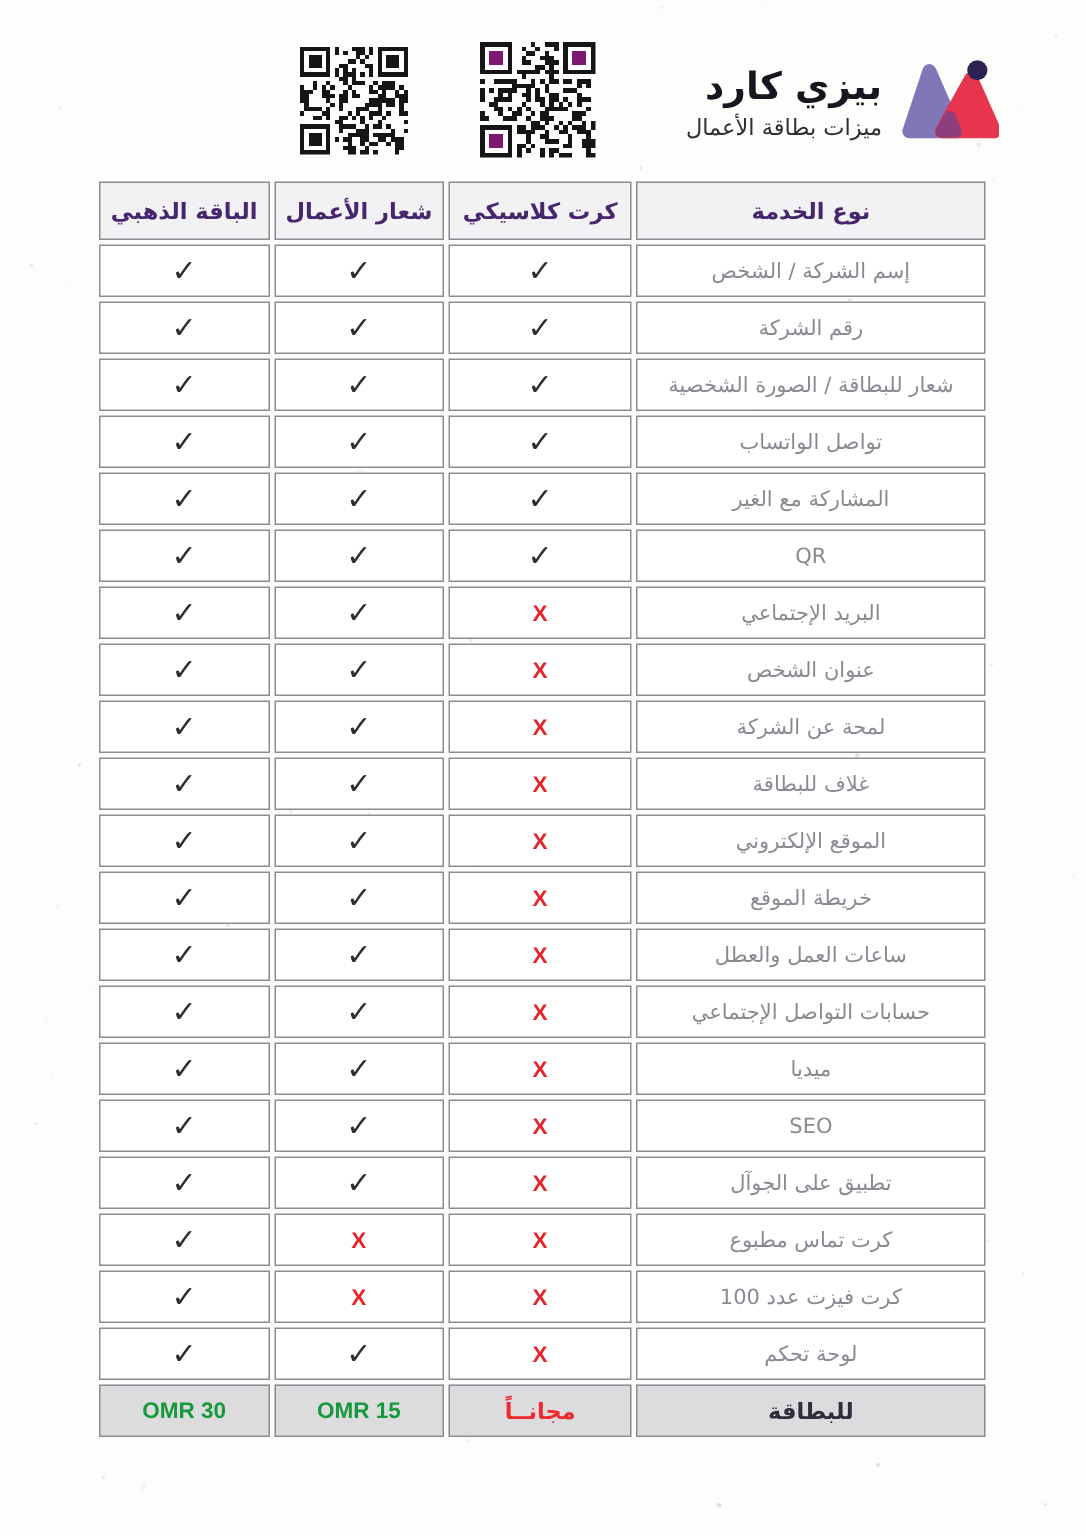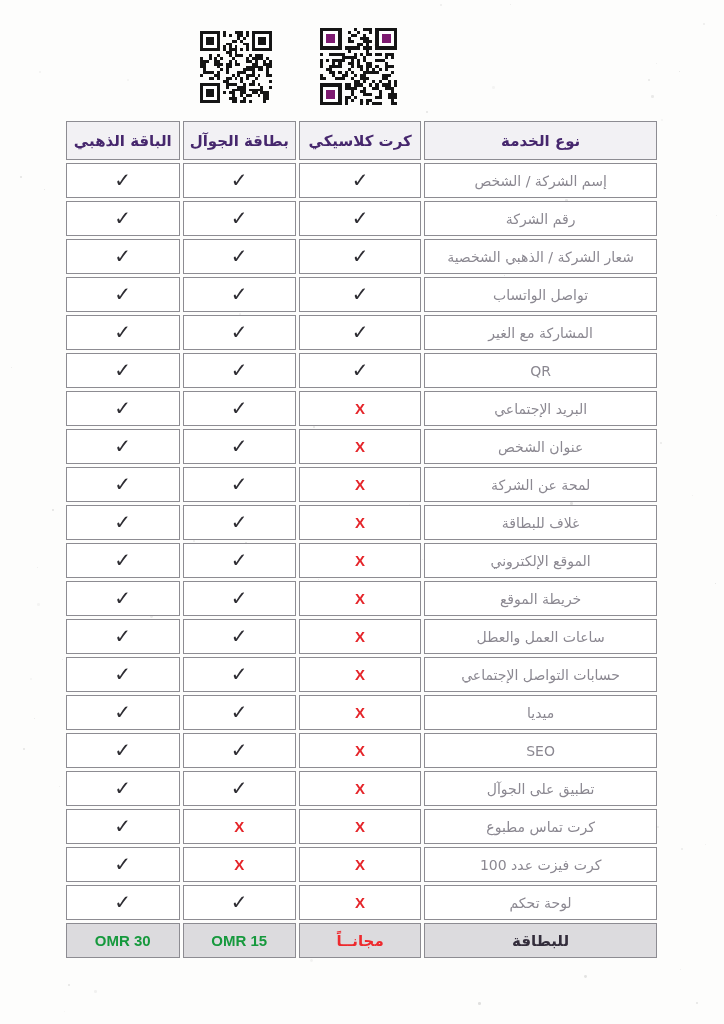--- a/index.html
+++ b/index.html
@@ -193,20 +193,32 @@
       <div class="speck" style="width: 0.9px; height: 0.9px; left: 409px; top: 504px; opacity: 0.15;"></div>
       <div class="speck" style="width: 1.8px; height: 1.8px; left: 543px; top: 124px; opacity: 0.2;"></div>
       <div class="speck" style="width: 2.1px; height: 2.1px; left: 681px; top: 848px; opacity: 0.16;"></div>
       <div class="speck" style="width: 0.8px; height: 0.8px; left: 656px; top: 63px; opacity: 0.16;"></div>
       <div class="speck" style="width: 1.9px; height: 1.9px; left: 491px; top: 565px; opacity: 0.18;"></div>
       <div class="speck" style="width: 2.7px; height: 2.7px; left: 478px; top: 1002px; opacity: 0.25;"></div>
       <div class="speck" style="width: 2.9px; height: 2.9px; left: 584px; top: 975px; opacity: 0.22;"></div>
       <div class="speck" style="width: 1.2px; height: 1.2px; left: 64px; top: 1011px; opacity: 0.08;"></div>
     </div>
 
+  <div class="brand">
+    <div class="brand-text">
+      <div class="brand-title">بيزي كارد</div>
+      <div class="brand-subtitle">ميزات بطاقة الأعمال</div>
+    </div>
+    <svg class="logo-mark" viewBox="0 0 64 64">
+      <path id="logo-violet" d="M19,11 L36,50 L6,50 Z" stroke-width="9" stroke-linejoin="round" fill="#8176b8" stroke="#8176b8"></path>
+      <path id="logo-red" d="M46,16 L61,50 L27,50 Z" stroke-width="9" stroke-linejoin="round" fill="#e8354e" stroke="#e8354e"></path>
+      <path id="logo-overlap" d="M32.1,40.9 L36,50 L27,50 Z" stroke-width="8" stroke-linejoin="round" fill="#8d3e7c" stroke="#8d3e7c"></path>
+      <circle id="logo-dot" cx="50" cy="10.5" r="6.5" fill="#2d2053"></circle>
+    </svg>
+  </div>
 
   <svg class="qr qr-left" viewBox="0 0 25 25" shape-rendering="crispEdges">
       <rect x="8" y="0" width="1" height="1" fill="#151515"></rect>
       <rect x="12" y="0" width="1" height="1" fill="#151515"></rect>
       <rect x="13" y="0" width="1" height="1" fill="#151515"></rect>
       <rect x="14" y="0" width="1" height="1" fill="#151515"></rect>
       <rect x="16" y="0" width="1" height="1" fill="#151515"></rect>
       <rect x="8" y="1" width="1" height="1" fill="#151515"></rect>
       <rect x="10" y="1" width="1" height="1" fill="#151515"></rect>
       <rect x="13" y="1" width="1" height="1" fill="#151515"></rect>
@@ -612,39 +624,39 @@
     <colgroup>
       <col style="width:40%">
         <col style="width:21%">
         <col style="width:19.5%">
         <col style="width:19.5%">
     </colgroup>
     <thead>
         <tr>
           <th>نوع الخدمة</th>
           <th>كرت كلاسيكي</th>
-          <th>بطاقة الجوآل</th>
+          <th>شعار الأعمال</th>
           <th>الباقة الذهبي</th>
         </tr>
       </thead>
     <tbody>
         <tr>
           <td class="c-label">إسم الشركة / الشخص</td>
           <td><span class="mark-yes">✓</span></td>
           <td><span class="mark-yes">✓</span></td>
           <td><span class="mark-yes">✓</span></td>
         </tr>
         <tr>
           <td class="c-label">رقم الشركة</td>
           <td><span class="mark-yes">✓</span></td>
           <td><span class="mark-yes">✓</span></td>
           <td><span class="mark-yes">✓</span></td>
         </tr>
         <tr>
-          <td class="c-label">شعار الشركة / الذهبي الشخصية</td>
+          <td class="c-label">شعار للبطاقة / الصورة الشخصية</td>
           <td><span class="mark-yes">✓</span></td>
           <td><span class="mark-yes">✓</span></td>
           <td><span class="mark-yes">✓</span></td>
         </tr>
         <tr>
           <td class="c-label">تواصل الواتساب</td>
           <td><span class="mark-yes">✓</span></td>
           <td><span class="mark-yes">✓</span></td>
           <td><span class="mark-yes">✓</span></td>
         </tr>

